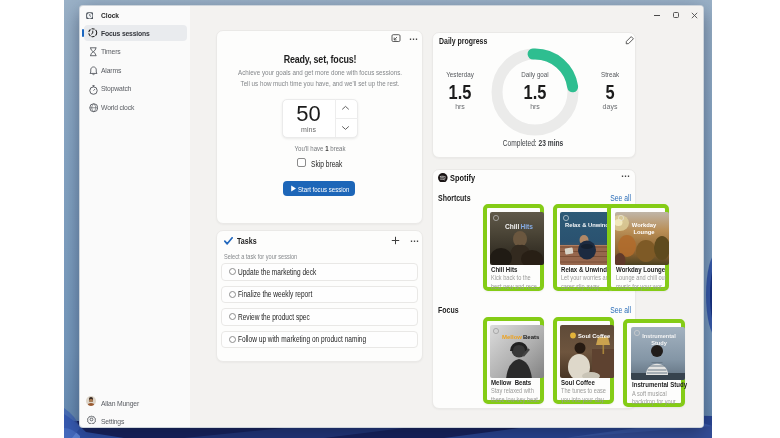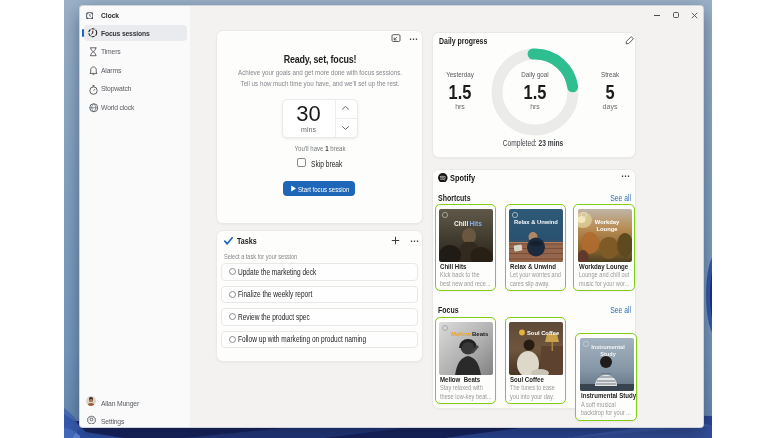--- a/index.html
+++ b/index.html
@@ -8,21 +8,21 @@
   .abs { position:absolute; }
   #win { left:79px; top:5px; width:625px; height:423px; background:#fafafa;
     border-radius:4px; overflow:hidden;
     border:1px solid rgba(120,140,160,.35); }
   #content { left:189px; top:5px; width:515px; height:423px; background:#f3f2f0; }
   .card { position:absolute; background:#fdfdfc; border:1px solid #eae9e7;
     border-radius:7px; box-shadow:0 1px 2px rgba(0,0,0,.04); }
   .ell { color:#454545; font-size:9px; letter-spacing:1px; font-weight:bold; }
   .seeall { color:#2a6db8; font-size:8.5px; }
   .tile { position:absolute; width:61.5px; height:87.5px; background:#fdfdfc;
-    border:1px solid #84cc16; border-radius:5px; box-shadow:0 1px 2px rgba(0,0,0,.05); }
+    border:4px solid #84cc16; border-radius:5px; box-shadow:0 1px 2px rgba(0,0,0,.05);margin-left:48px; }
   .tart { position:absolute; left:3.5px; top:4px; width:54px; height:53px;
     border-radius:2px; overflow:hidden; }
   .ttitle { position:absolute; left:4.5px; top:57px; width:56px; font-size:7.8px;
     font-weight:bold; color:#1e1e1e; white-space:nowrap; transform:scaleX(0.78); transform-origin:0 50%; }
   .tdesc { position:absolute; left:4.5px; top:66.5px; width:58px; font-size:7.4px;
     color:#9a9a98; line-height:8.8px; white-space:nowrap; transform:scaleX(0.76); transform-origin:0 50%; }
   .mtxt { font-size:8px; color:#5a5d63; letter-spacing:-0.2px; transform:scaleX(0.85); transform-origin:0 50%; white-space:nowrap; }
 </style>
 </head>
 <body>
@@ -113,21 +113,21 @@
   <div class="card" style="left:135.5px; top:24px; width:207px; height:194px;"></div>
   <svg class="abs" style="left:311px; top:27px;" width="10" height="10" viewBox="0 0 10 10">
     <rect x="1" y="1.7" width="8" height="6.8" rx="1.2" fill="none" stroke="#4a4a4a" stroke-width="0.9"></rect>
     <path d="M6 4.1 L3.2 6.9 M3.2 4.6 L3.2 6.9 L5.5 6.9" fill="none" stroke="#4a4a4a" stroke-width="0.9"></path>
   </svg>
   <div class="abs ell" style="left:329px; top:28px;">⋯</div>
   <div class="abs" style="left:137px; top:46.5px; width:206px; text-align:center; font-size:10.5px; font-weight:bold; color:#1d1d1d; letter-spacing:-0.2px; transform:scaleX(0.85);">Ready, set, focus!</div>
   <div class="abs" style="left:137px; top:61px; width:206px; text-align:center; font-size:7.8px; color:#84878a; line-height:11px; transform:scaleX(0.8);">Achieve your goals and get more done with focus sessions.<br>Tell us how much time you have, and we'll set up the rest.</div>
 
   <div class="abs" style="left:201.5px; top:92.5px; width:76.5px; height:39px; background:#fff; border:1px solid #ebebeb; border-radius:5px; box-shadow:0 1px 2.5px rgba(0,0,0,.08);"></div>
-  <div class="abs" style="left:202px; top:95px; width:53px; text-align:center; font-size:22px; font-weight:500; color:#1b1b1b;">30</div>
+  <div class="abs" style="left:202px; top:95px; width:53px; text-align:center; font-size:22px; font-weight:500; color:#1b1b1b;">50</div>
   <div class="abs" style="left:202px; top:120px; width:53px; text-align:center; font-size:7px; color:#6a6a6a;">mins</div>
   <div class="abs" style="left:254.5px; top:93px; width:1px; height:38px; background:#ededed;"></div>
   <div class="abs" style="left:254.5px; top:112px; width:23px; height:1px; background:#ededed;"></div>
   <svg class="abs" style="left:261px; top:98.5px;" width="9" height="6" viewBox="0 0 9 6">
       <path d="M1.2 4.4 L4.5 1.4 L7.8 4.4" fill="none" stroke="#5a5a5a" stroke-width="0.95"></path>
     </svg>
   <svg class="abs" style="left:261px; top:119px;" width="9" height="6" viewBox="0 0 9 6">
       <path d="M1.2 1.4 L4.5 4.4 L7.8 1.4" fill="none" stroke="#5a5a5a" stroke-width="0.95"></path>
     </svg>
 
@@ -234,21 +234,21 @@
       <ellipse cx="24" cy="28" rx="4.5" ry="5" fill="#b08866"></ellipse>
       <ellipse cx="27" cy="38" rx="9" ry="9.5" fill="#1c2a40"></ellipse>
       <ellipse cx="27" cy="34.5" rx="6" ry="2.5" fill="#15202f"></ellipse>
       <rect x="5" y="36" width="8" height="6" rx="1" fill="#d8d4c8" transform="rotate(-8 9 39)"></rect>
       <circle cx="6" cy="6" r="2.6" fill="none" stroke="#cfd8dd" stroke-width="0.7"></circle>
       <text x="27" y="15" text-anchor="middle" font-size="5.8" font-weight="bold" fill="#f4f6f8" font-family="Liberation Sans">Relax &amp; Unwind</text>
     </svg></div>
     <div class="ttitle">Relax &amp; Unwind</div>
     <div class="tdesc">Let your worries and<br>cares slip away.</div>
   </div>
-  <div class="tile" style="left:493px; top:197.5px;">
+  <div class="tile" style="left:479px; top:197.5px;">
     <div class="tart"><svg width="54" height="54" viewBox="0 0 54 54">
       <defs>
             <linearGradient id="a3" x1="0" y1="0" x2="0" y2="1">
         <stop offset="0" stop-color="#bfb5a8"></stop>
               <stop offset="0.35" stop-color="#b98e55"></stop>
               <stop offset="0.75" stop-color="#8a6230"></stop>
               <stop offset="1" stop-color="#473f20"></stop>
             </linearGradient>
           </defs>
       <rect width="54" height="54" fill="url(#a3)"></rect>
@@ -302,21 +302,21 @@
       <circle cx="29" cy="25" r="7.5" fill="#383838"></circle>
       <path d="M21.5 26 C21.5 16 36.5 16 36.5 26" fill="none" stroke="#222" stroke-width="3"></path>
       <path d="M33 31 L39 24" stroke="#444" stroke-width="2.5"></path>
       <circle cx="6" cy="6" r="2.6" fill="none" stroke="#999" stroke-width="0.7"></circle>
       <text x="12" y="13.5" font-size="6" font-weight="bold" fill="#eda21f" font-family="Liberation Sans">Mellow</text>
       <text x="33" y="13.5" font-size="6" font-weight="bold" fill="#1a1a1a" font-family="Liberation Sans">Beats</text>
     </svg></div>
     <div class="ttitle">Mellow&nbsp; Beats</div>
     <div class="tdesc">Stay relaxed with<br>these low-key beat...</div>
   </div>
-  <div class="tile" style="left:495.1px; top:327px;">
+  <div class="tile" style="left:495.1px; top:313px;">
     <div class="tart"><svg width="54" height="54" viewBox="0 0 54 54">
       <defs>
             <linearGradient id="a6" x1="0" y1="0" x2="0" y2="1">
         <stop offset="0" stop-color="#a3b2c0"></stop>
               <stop offset="0.6" stop-color="#8496a6"></stop>
               <stop offset="1" stop-color="#5d6d7c"></stop>
             </linearGradient>
           </defs>
       <rect width="54" height="54" fill="url(#a6)"></rect>
       <rect x="0" y="46" width="54" height="8" fill="#37434e"></rect>

